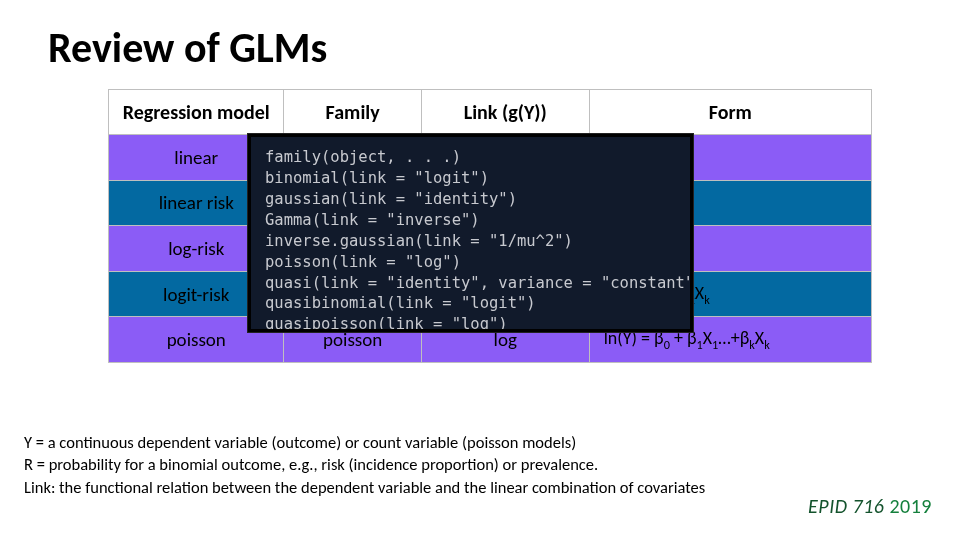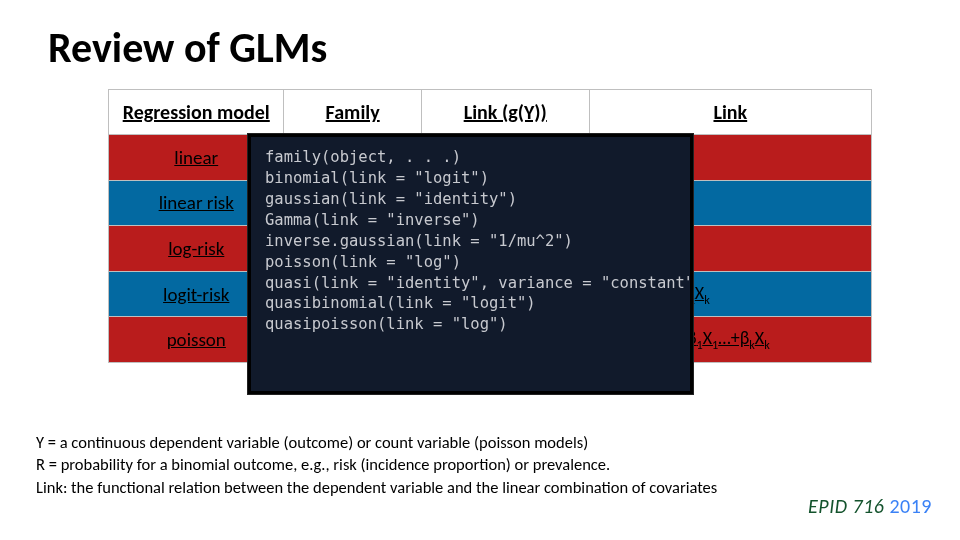--- a/index.html
+++ b/index.html
@@ -1,57 +1,57 @@
 <!DOCTYPE html>
 <html><head>
 <meta charset="utf-8">
 <style>
   * { box-sizing: border-box; margin: 0; padding: 0; }
   html, body { width: 960px; height: 540px; font-family: "Calibri", "Segoe UI", Arial, sans-serif; background: #fff; color: #000; overflow: hidden; }
   .slide { position: relative; width: 960px; height: 540px; padding: 22px 48px 20px 48px; }
   .title { font-size: 42px; font-weight: 700; color: #000; margin-bottom: 4px; font-family: "Calibri", sans-serif; }
-  .table-wrap { position: relative; margin: 16px 40px 0 60px; text-decoration: underline; }
+  .table-wrap { position: relative; margin: 16px 40px 0 60px; }
   table.glm { width: 100%; border-collapse: collapse; table-layout: fixed; }
   table.glm th { font-size: 20px; font-weight: 700; padding: 10px 8px; text-align: center; border: 1px solid #bfbfbf; background: #fff; }
-  table.glm td { font-size: 19px; padding: 10px 8px; text-align: center; border: 1px solid #bfbfbf; background: #b91c1c; vertical-align: middle; height: 44px; }
+  table.glm td { font-size: 19px; padding: 10px 8px; text-align: center; border: 1px solid #bfbfbf; background: #8b5cf6; vertical-align: middle; height: 44px; }
   table.glm tr.alt td { background: #0369a1; }
   table.glm td.form { text-align: left; padding-left: 14px; white-space: nowrap; font-size: 18px; }
   .col-model { width: 23%; }
   .col-family { width: 18%; }
   .col-link { width: 22%; }
   .col-form { width: 37%; }
   .sub { font-size: 0.68em; vertical-align: sub; }
   
-  .overlay { position: absolute; top: 45px; left: 140px; width: 445px; height: 260px; background: #111a2b; border: 3px solid #000; padding: 10px 14px; font-family: "Consolas", monospace; font-size: 15.5px; color: #c7c9cf; line-height: 1.35; box-shadow: 0 0 0 1px #222; overflow: hidden; }
+  .overlay { position: absolute; top: 45px; left: 140px; width: 445px; height: 198px; background: #111a2b; border: 3px solid #000; padding: 10px 14px; font-family: "Consolas", monospace; font-size: 15.5px; color: #c7c9cf; line-height: 1.35; box-shadow: 0 0 0 1px #222; overflow: hidden; }
   .overlay .line { white-space: pre; }
-  .notes { position: absolute; left: 36px; bottom: 42px; font-size: 16.5px; line-height: 1.35; color: #000; max-width: 780px; }
+  .notes { position: absolute; left: 24px; bottom: 42px; font-size: 16.5px; line-height: 1.35; color: #000; max-width: 780px; }
   .footer { position: absolute; right: 28px; bottom: 22px; font-size: 20px; font-family: "Calibri", sans-serif; letter-spacing: 0.5px; }
   .footer .course { color: #14532d; font-style: italic; }
-  .footer .year { color: #3b82f6; margin-top: 11px; }
+  .footer .year { color: #15803d; margin-top: 11px; }
 </style>
 </head>
 <body>
 
 <div class="slide">
   <h1 class="title">Review of GLMs</h1>
 
   <div class="table-wrap">
     <table class="glm">
       <colgroup>
         <col class="col-model">
           <col class="col-family">
           <col class="col-link">
           <col class="col-form">
       </colgroup>
       <thead>
         <tr>
           <th>Regression model</th>
           <th>Family</th>
           <th>Link (g(Y))</th>
-          <th>Link</th>
+          <th>Form</th>
         </tr>
       </thead>
       <tbody>
         <tr>
           <td>linear</td>
           <td></td>
           <td></td>
           <td class="form">X<span class="sub">1</span>…+β<span class="sub">k</span>X<span class="sub">k</span></td>
         </tr>
         <tr class="alt">

